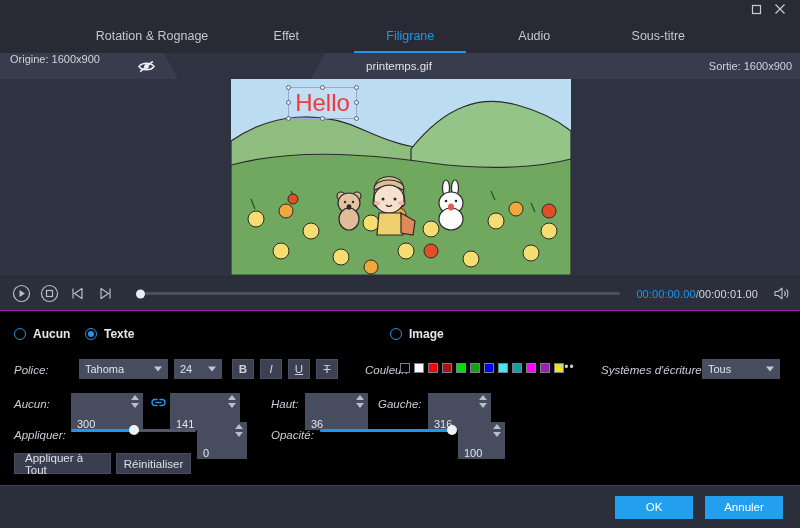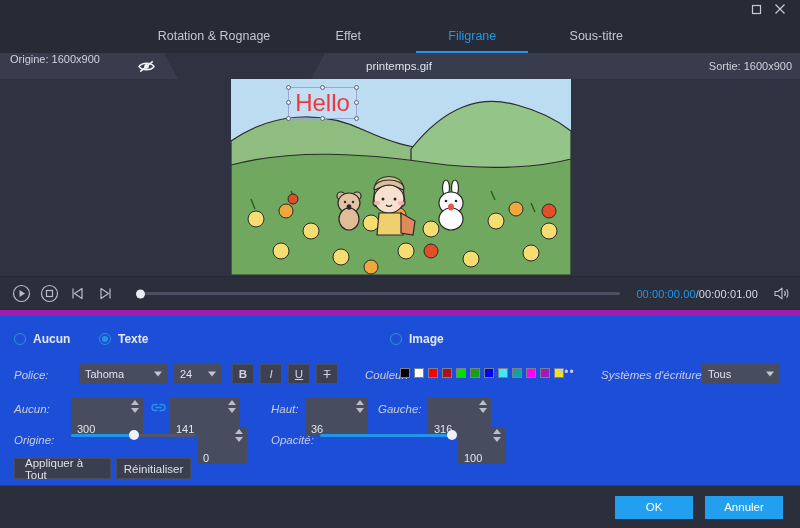--- a/index.html
+++ b/index.html
@@ -178,24 +178,24 @@
   }
   .timecode { font-size: 11px; letter-spacing: 0.1px; white-space: nowrap; }
   .tc-cur { color: #2196e8; }
   .tc-sep { color: #aeb3c0; }
   .tc-tot { color: #d7dae3; }
   .vol { margin-left: 9px; color: #bcc0cb; cursor: pointer; display:flex; }
 
   
   .settings {
     height: 175px;
-    background: #1d4ed8;
-    position: relative;
-    flex: 0 0 auto;
-    border-top: 6px solid #a21caf;
+    background: #000000;
+    position: relative;
+    flex: 0 0 auto;
+    border-top: 1px solid #a21caf;
     padding-left: 39px;
   }
 
   .row { position: absolute; display: flex; align-items: center; }
   .lbl { color: #c9cdd8; font-size: 11.5px; font-style: italic; }
 
   .radio {
     width: 12px; height: 12px;
     border-radius: 50%;
     border: 1.6px solid #2f8fd8;
@@ -347,20 +347,23 @@
 
   <div class="tabbar">
     <div class="tab">
         <span>Rotation &amp; Rognage</span>
       </div>
     <div class="tab">
         <span>Effet</span>
       </div>
     <div class="tab active">
         <span>Filigrane</span>
+      </div>
+    <div class="tab">
+        <span>Audio</span>
       </div>
     <div class="tab">
         <span>Sous-titre</span>
       </div>
   </div>
 
   <div class="infostrip">
     <div class="info-left">
       <span class="info-left-label">Origine: 1600x900</span>
     </div>
@@ -503,21 +506,21 @@
     </div>
   </div>
 
   <div class="settings">
 
     <div class="row" style="left:14px; top:16px;">
       <span class="radio"></span>
       <span class="radio-lbl">Aucun</span>
     </div>
 
-    <div class="row" style="left:99px; top:16px;">
+    <div class="row" style="left:85px; top:16px;">
       <span class="radio on"></span>
       <span class="radio-lbl">Texte</span>
     </div>
 
     <div class="row" style="left:390px; top:16px;">
       <span class="radio"></span>
       <span class="radio-lbl">Image</span>
     </div>
 
     <div class="lbl" style="position:absolute; left:14px; top:53px;">Police:</div>
@@ -597,21 +600,21 @@
 
     <div class="lbl" style="position:absolute; left:378px; top:87px;">Gauche:</div>
     <div class="spin" style="position:absolute; left:428px; top:82px; width:63px;">
       <span>316</span>
       <span class="arrows">
           <span class="ar-up"></span>
           <span class="ar-dn"></span>
         </span>
     </div>
 
-    <div class="lbl" style="position:absolute; left:14px; top:118px;">Origine:</div>
+    <div class="lbl" style="position:absolute; left:14px; top:118px;">Appliquer:</div>
     <div class="slider" style="position:absolute; left:71px; top:112px; width:125px;">
       <span class="bar"></span>
       <span class="fill" id="rot-fill" style="width: 50%;"></span>
       <span class="knob" id="rot-knob" style="left: 50%;"></span>
     </div>
     <div class="spin" style="position:absolute; left:197px; top:111px; width:50px;">
       <span>0</span>
       <span class="arrows">
           <span class="ar-up"></span>
           <span class="ar-dn"></span>

